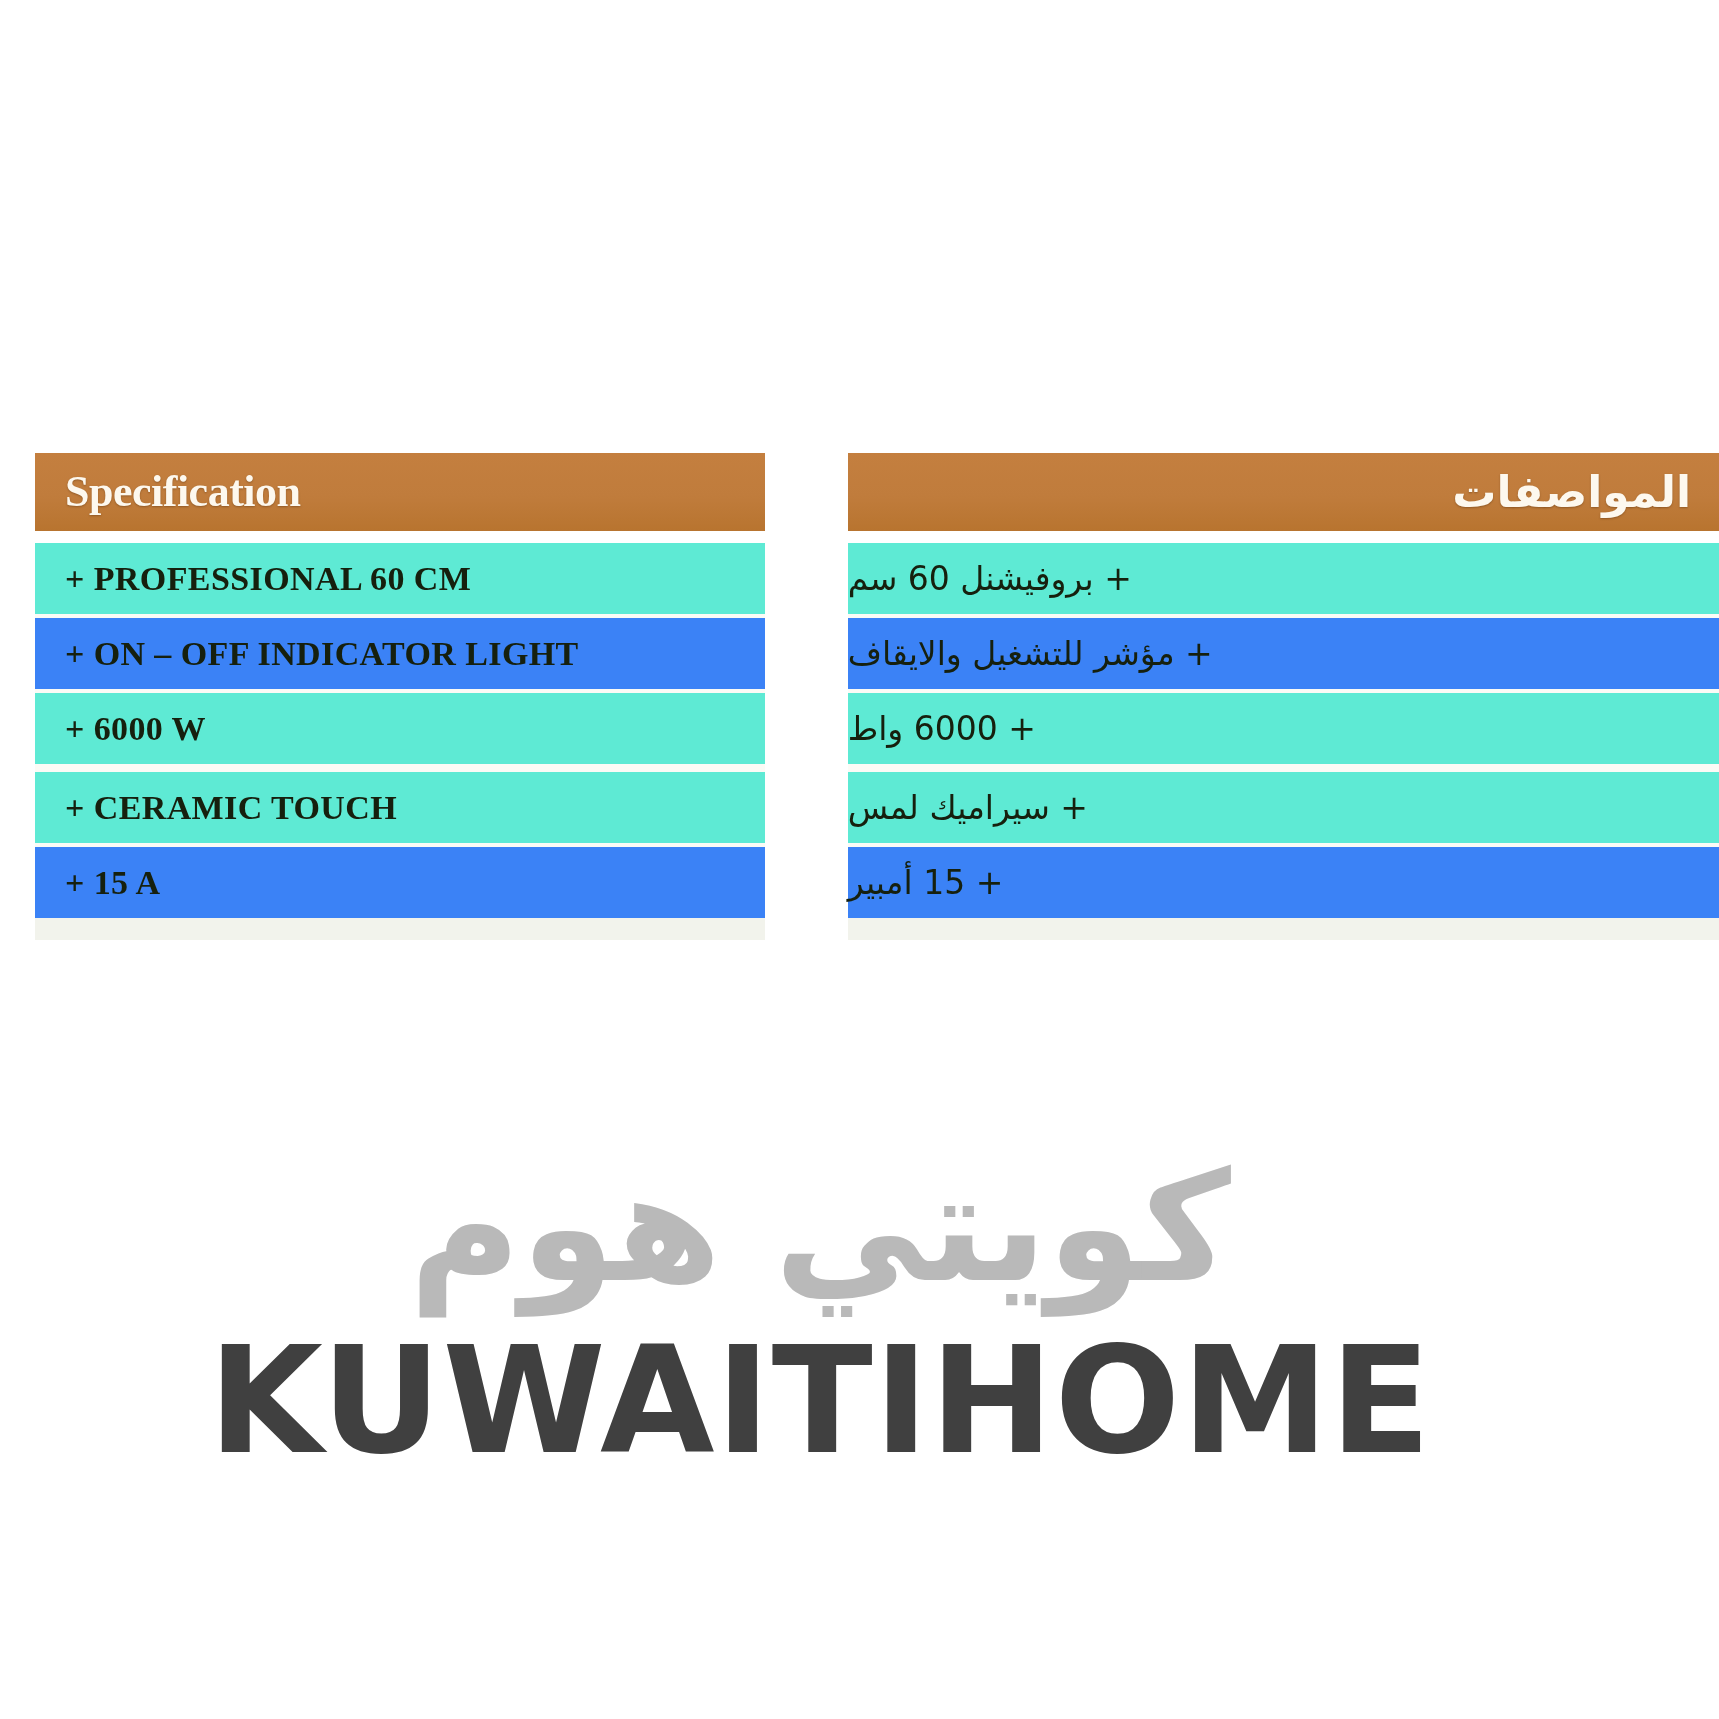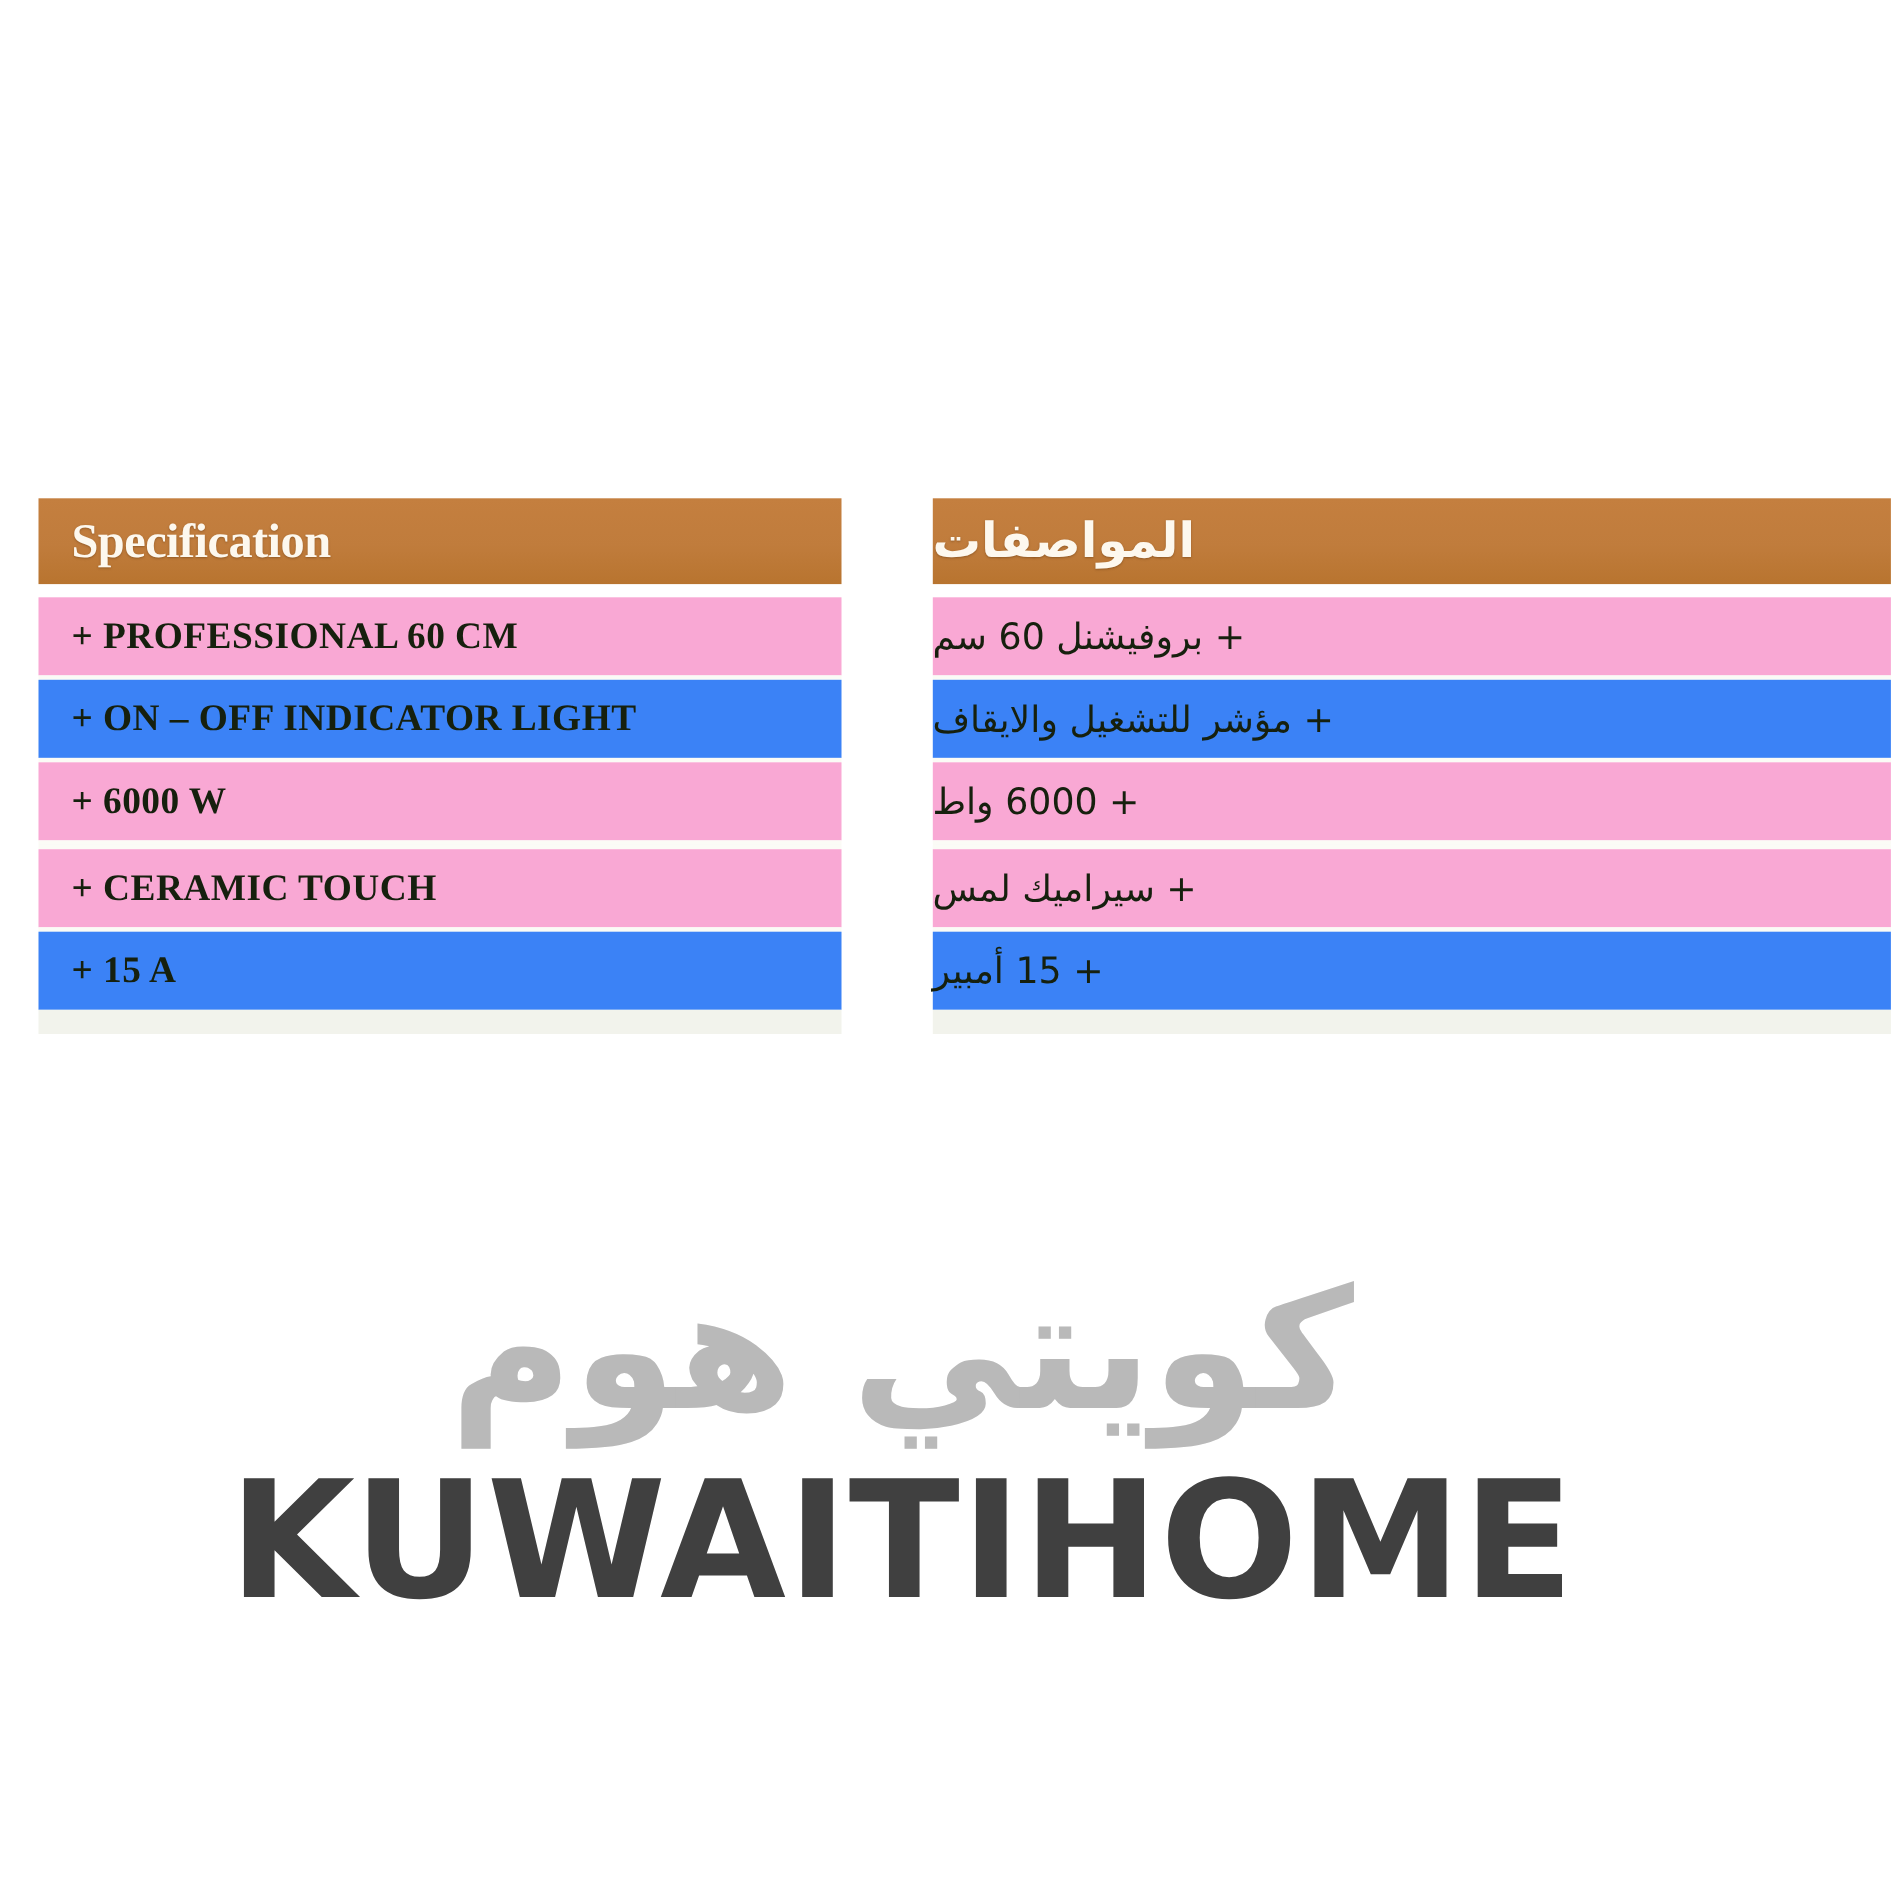--- a/index.html
+++ b/index.html
@@ -47,21 +47,21 @@
 
   
   .hdr {
     height: 78px;
     background: linear-gradient(180deg,#c47f3f 0%, #c07c3c 55%, #b8742f 100%);
     display: flex;
     align-items: center;
     box-sizing: border-box;
   }
   .hdr-en { padding-left: 30px; justify-content: flex-start; }
-  .hdr-ar { padding-right: 50px; }
+  .hdr-ar { padding-right: 28px; justify-content: flex-end; }
 
   .hdr-title-en {
     color: #fdf8ee;
     font-family: "Liberation Serif", "DejaVu Serif", serif;
     font-weight: bold;
     font-size: 44px;
     letter-spacing: -0.5px;
     line-height: 1;
     text-shadow: 0 1px 2px rgba(90,50,15,0.45);
   }
@@ -78,21 +78,21 @@
   
   .hdr-sep { height: 12px; background: #ffffff; }
 
   
   .row {
     height: 71px;
     display: flex;
     align-items: center;
     box-sizing: border-box;
   }
-  .row.shade-a { background: #f9a8d4; }
+  .row.shade-a { background: #5eead4; }
   .row.shade-b { background: #3b82f6; }
 
   .row-en {
     padding-left: 30px;
     justify-content: flex-start;
     color: #16200e;
     font-family: "Liberation Serif", "DejaVu Serif", serif;
     font-weight: bold;
     font-size: 34px;
     letter-spacing: 0.4px;

